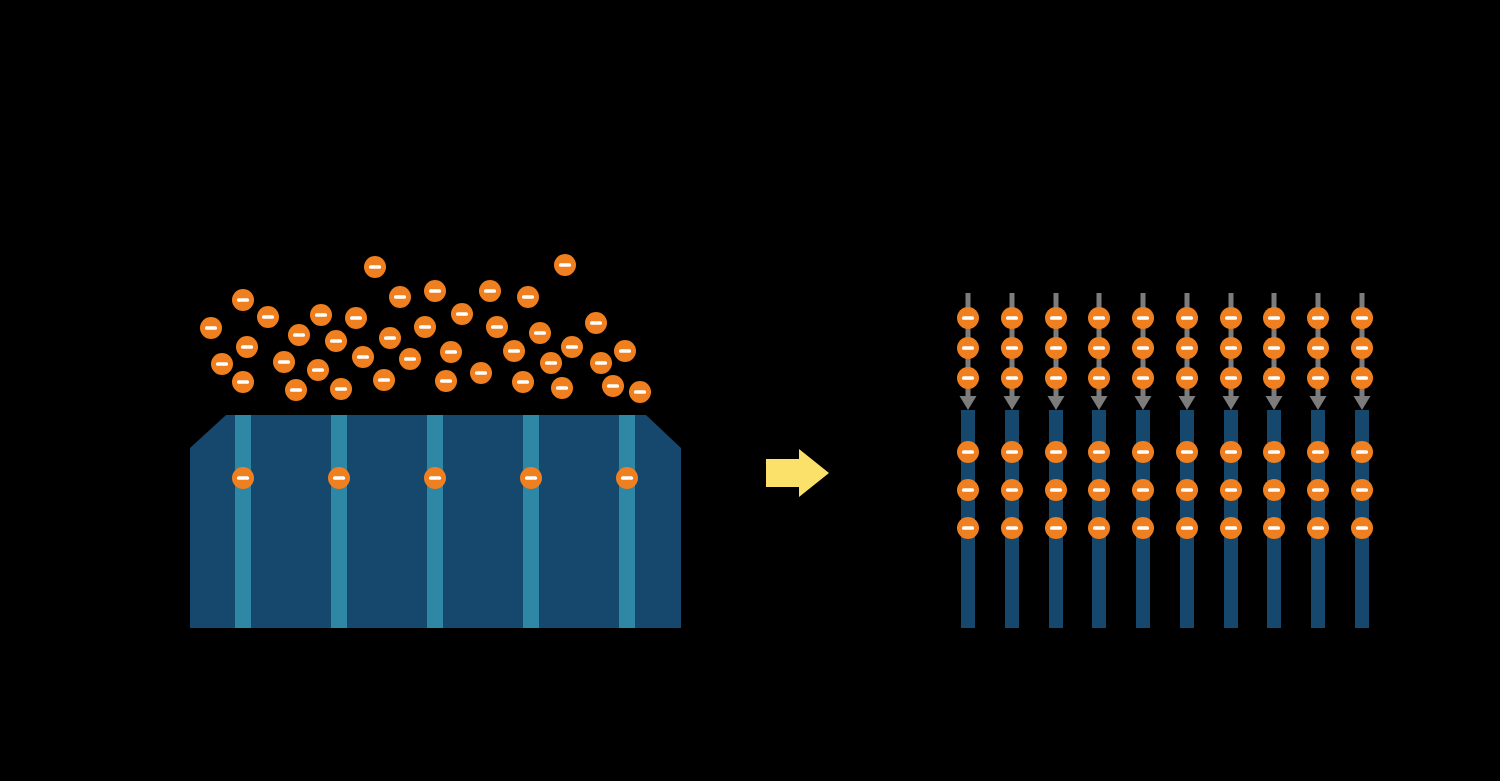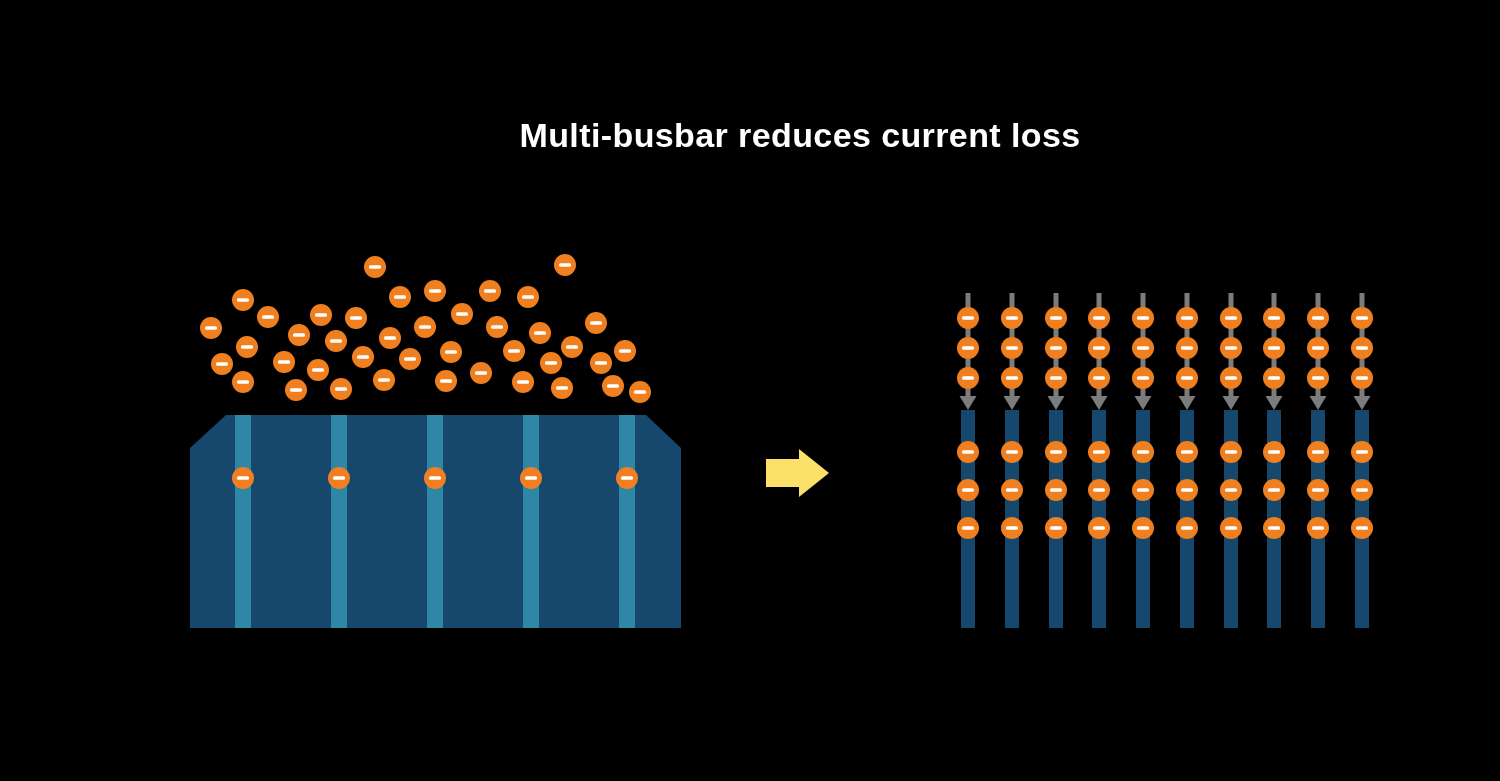--- a/index.html
+++ b/index.html
@@ -31,21 +31,20 @@
     position: absolute;
     top: 0;
     left: 0;
     display: block;
   }
 </style>
 </head>
 <body>
 
 <div class="stage" style="background: rgb(0, 0, 0);">
-  <h1 class="title" style="color: rgb(255, 255, 255);">Multi-busbar reduces current loss</h1>
   <svg id="diagram-svg" width="1500" height="781" viewBox="0 0 1500 781" xmlns="http://www.w3.org/2000/svg">
       <g>
         <polygon points="190,448 226,415 646,415 681,448 681,628 190,628" fill="#15486c"></polygon>
         <rect x="235" y="415" width="16" height="213" fill="#2d87a5"></rect>
         <rect x="331" y="415" width="16" height="213" fill="#2d87a5"></rect>
         <rect x="427" y="415" width="16" height="213" fill="#2d87a5"></rect>
         <rect x="523" y="415" width="16" height="213" fill="#2d87a5"></rect>
         <rect x="619" y="415" width="16" height="213" fill="#2d87a5"></rect>
         <g>
           <circle cx="243" cy="478" r="11" fill="#f0801f"></circle>

